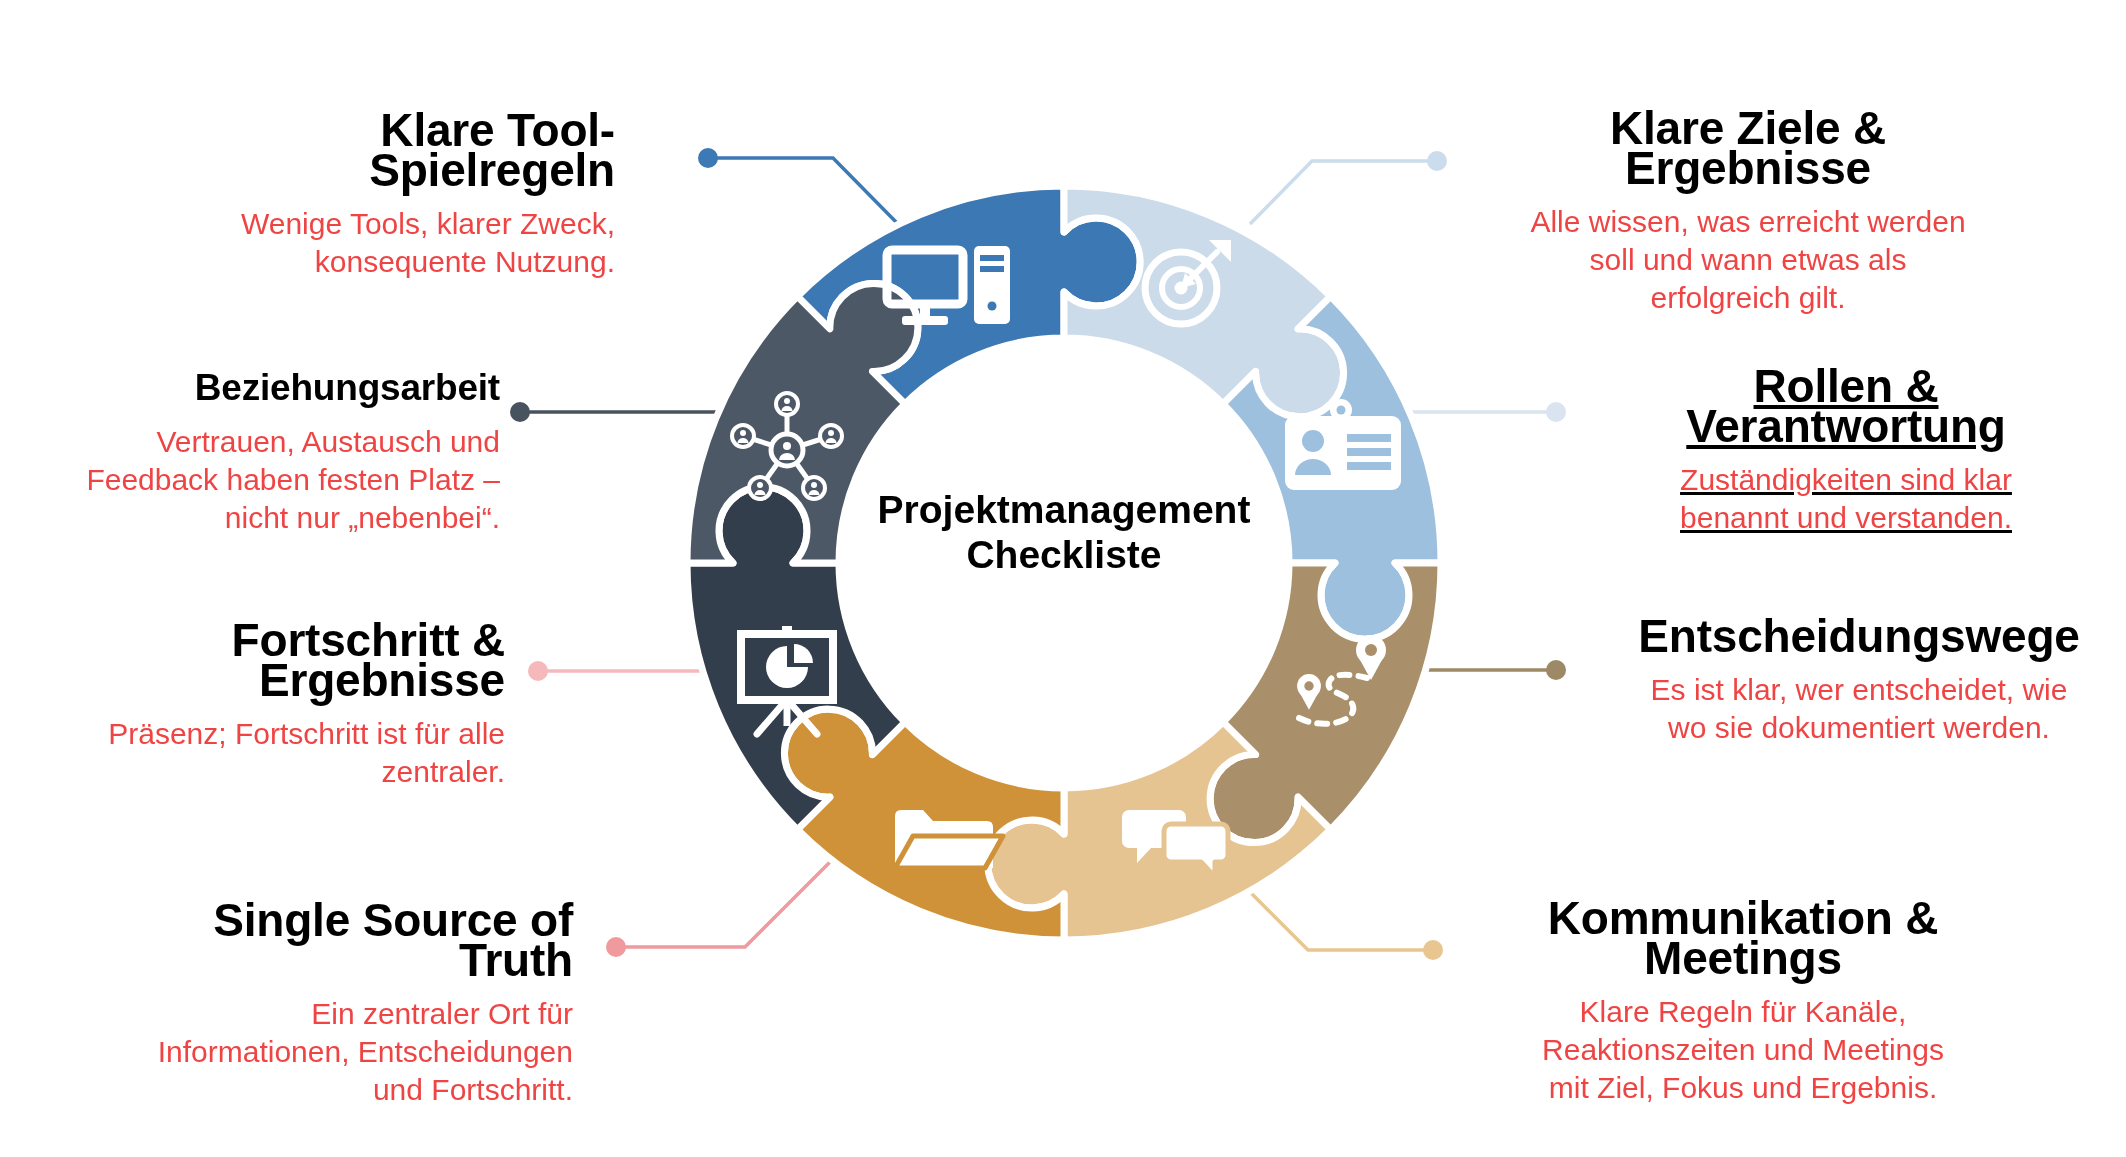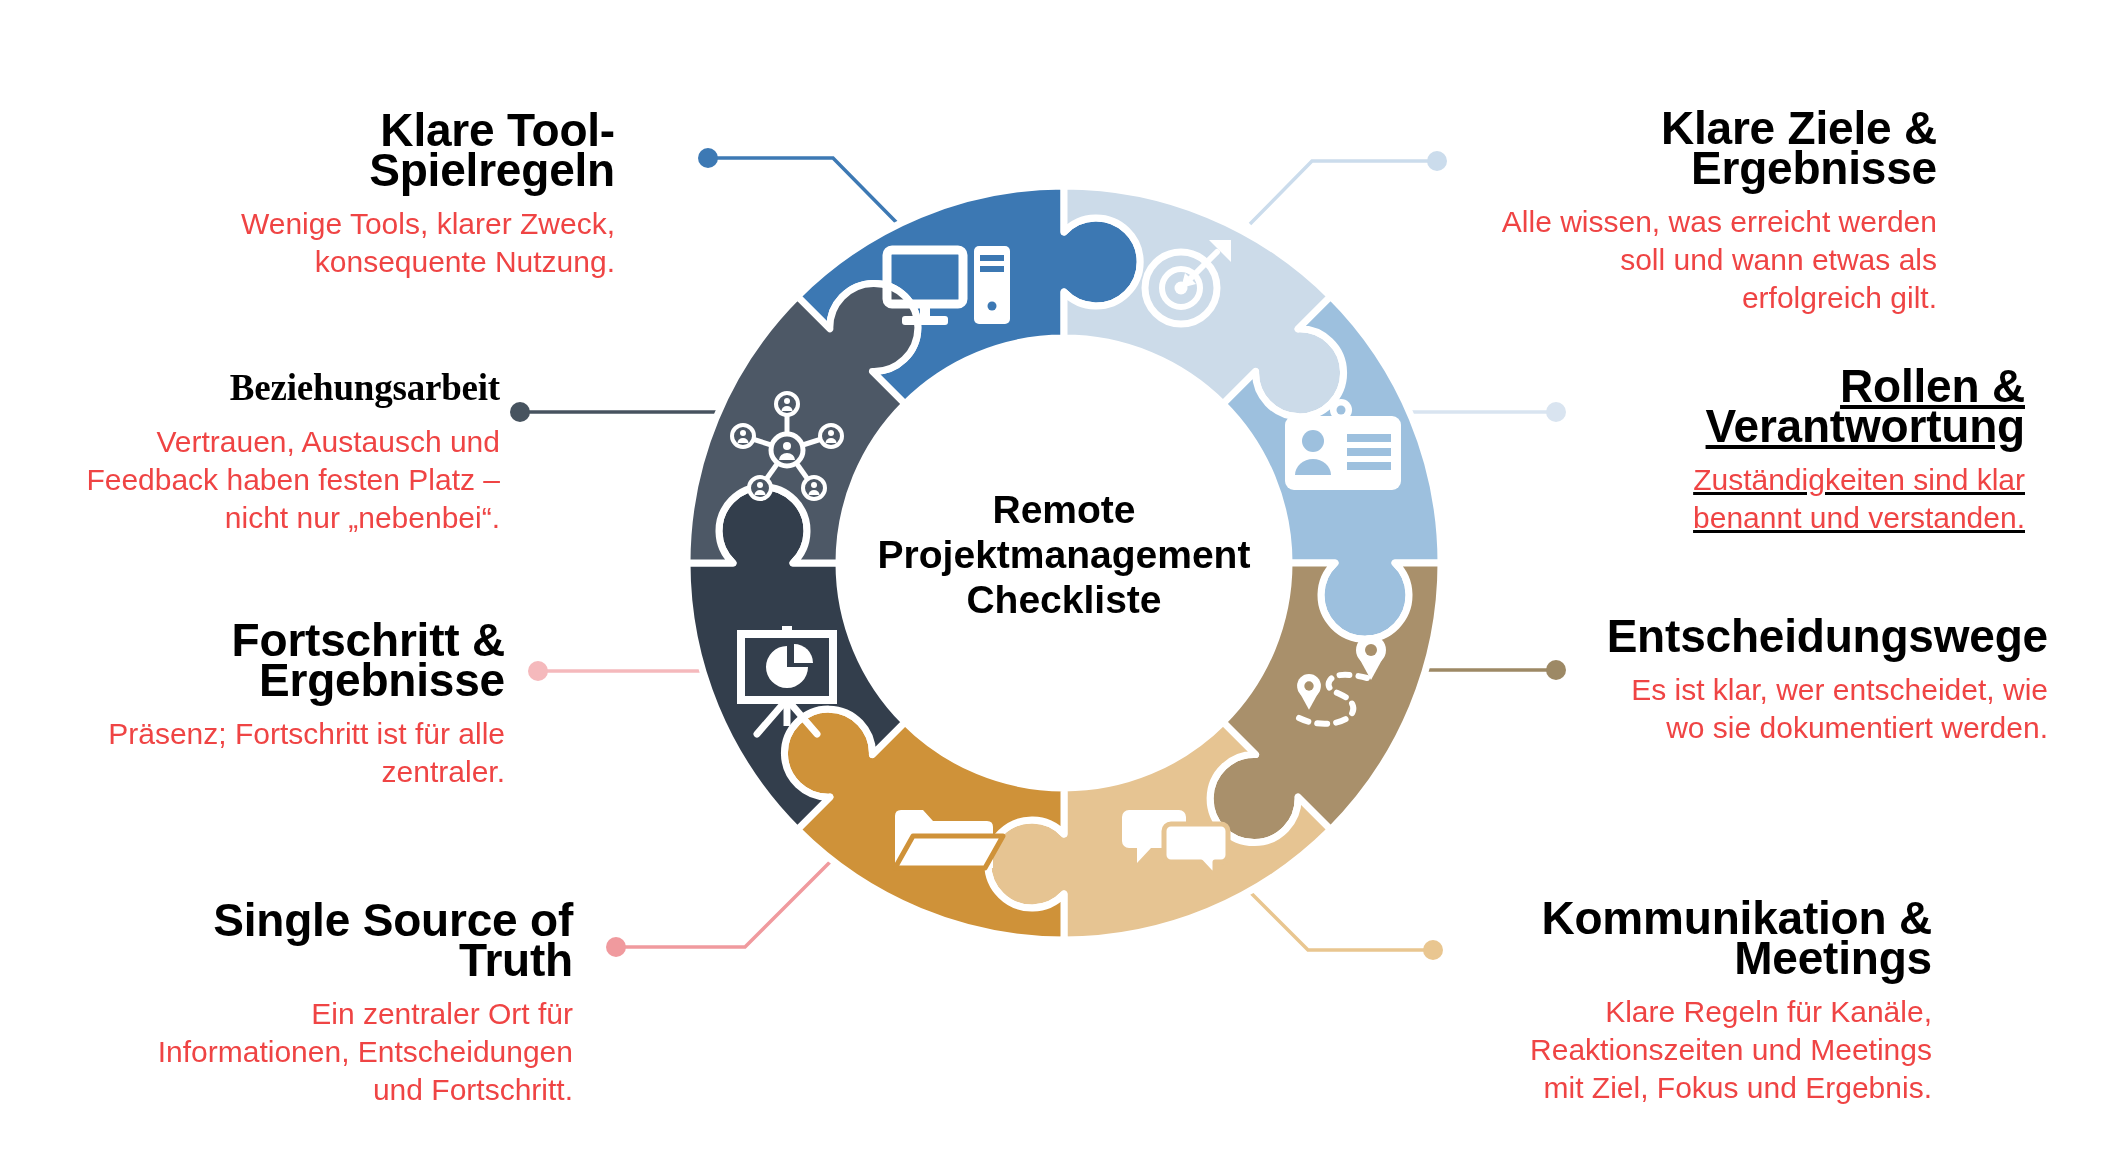--- a/index.html
+++ b/index.html
@@ -7,21 +7,21 @@
     width:2126px;height:1157px;
     background:#ffffff;
     font-family:"Liberation Sans","DejaVu Sans",sans-serif;
     position:relative;overflow:hidden;
     color:#000;
   }
   #stage{position:absolute;inset:0;}
   #diagram-svg{position:absolute;left:0;top:0;}
   .label-block{position:absolute;}
   .align-right{text-align:right;}
-  .align-left{text-align:right;}
+  .align-left{text-align:center;margin-left:41px;}
   .lb-title{
     font-size:46px;font-weight:700;line-height:40px;color:#000;
     letter-spacing:-0.2px;
   }
   .lb-desc{
     margin-top:15px;font-size:30px;line-height:38px;color:#ef4444;
   }
   .center-label{
     position:absolute;left:814px;top:487px;width:500px;
     text-align:center;font-size:39px;font-weight:700;line-height:45px;color:#000;
@@ -180,21 +180,20 @@
       <g transform="translate(44,-14)">
             <circle r="11" fill="#4d5866" stroke="#fff" stroke-width="4"></circle>
             <circle cy="-3" r="3" fill="#fff"></circle>
             <path d="M-5.5,7 a5.5,5 0 0 1 11,0 z" fill="#fff"></path>
           </g>
     </g>
   </g>
 </svg>
 
 <div class="center-label">
-  <div>Remote</div>
   <div>Projektmanagement</div>
   <div>Checkliste</div>
 </div>
 
 <div class="label-block align-right" style="right:1511px;top:110px;width:450px;">
   <div class="lb-title">Klare Tool-Spielregeln</div>
   <div class="lb-desc">
     <div>Wenige Tools, klarer Zweck,</div>
     <div>konsequente Nutzung.</div>
   </div>
@@ -203,21 +202,21 @@
 <div class="label-block align-left" style="left:1477px;top:108px;width:460px;">
   <div class="lb-title">Klare Ziele &amp; Ergebnisse</div>
   <div class="lb-desc">
     <div>Alle wissen, was erreicht werden</div>
     <div>soll und wann etwas als</div>
     <div>erfolgreich gilt.</div>
   </div>
 </div>
 
 <div class="label-block align-right" style="right:1626px;top:368px;width:440px;">
-  <div class="lb-title" style="font-size:37px;font-family:Liberation Serif, serif;">Beziehungsarbeit</div>
+  <div class="lb-title" style="font-size:37px;">Beziehungsarbeit</div>
   <div class="lb-desc">
     <div>Vertrauen, Austausch und</div>
     <div>Feedback haben festen Platz –</div>
     <div>nicht nur „nebenbei“.</div>
   </div>
 </div>
 
 <div class="label-block align-left" style="left:1585px;top:366px;width:440px;text-decoration:underline;">
   <div class="lb-title">Rollen &amp; Verantwortung</div>
   <div class="lb-desc">

